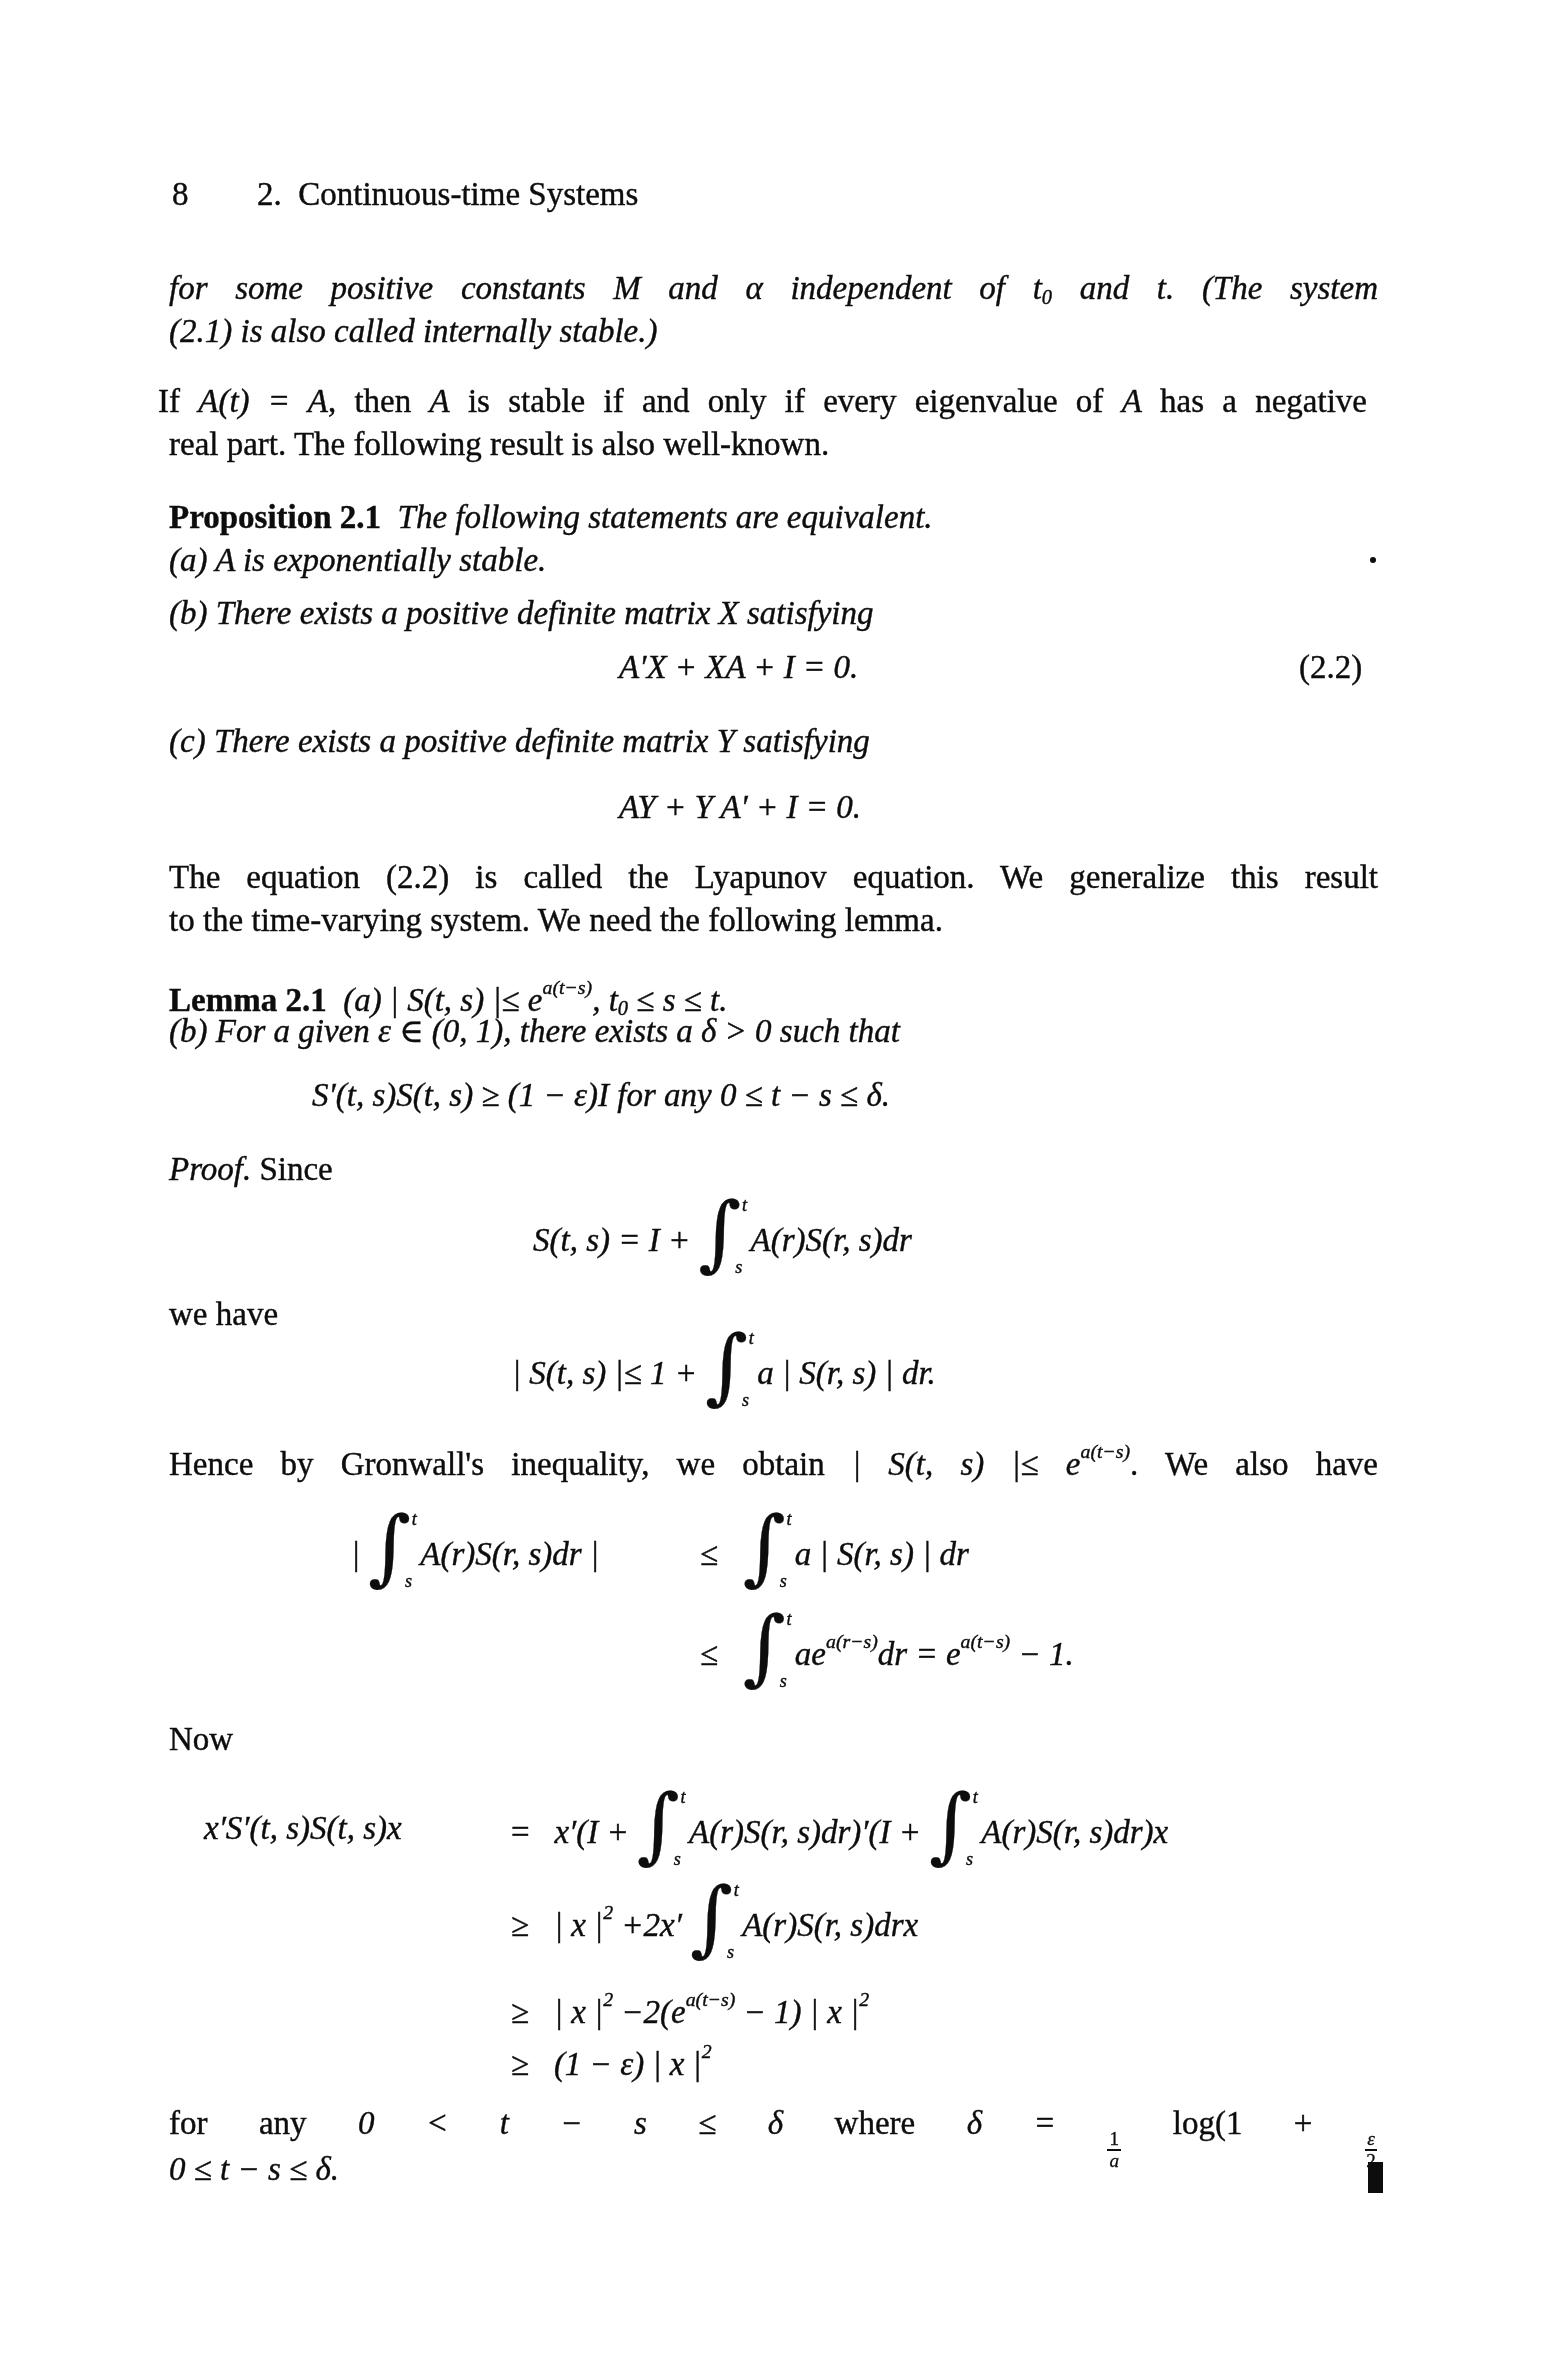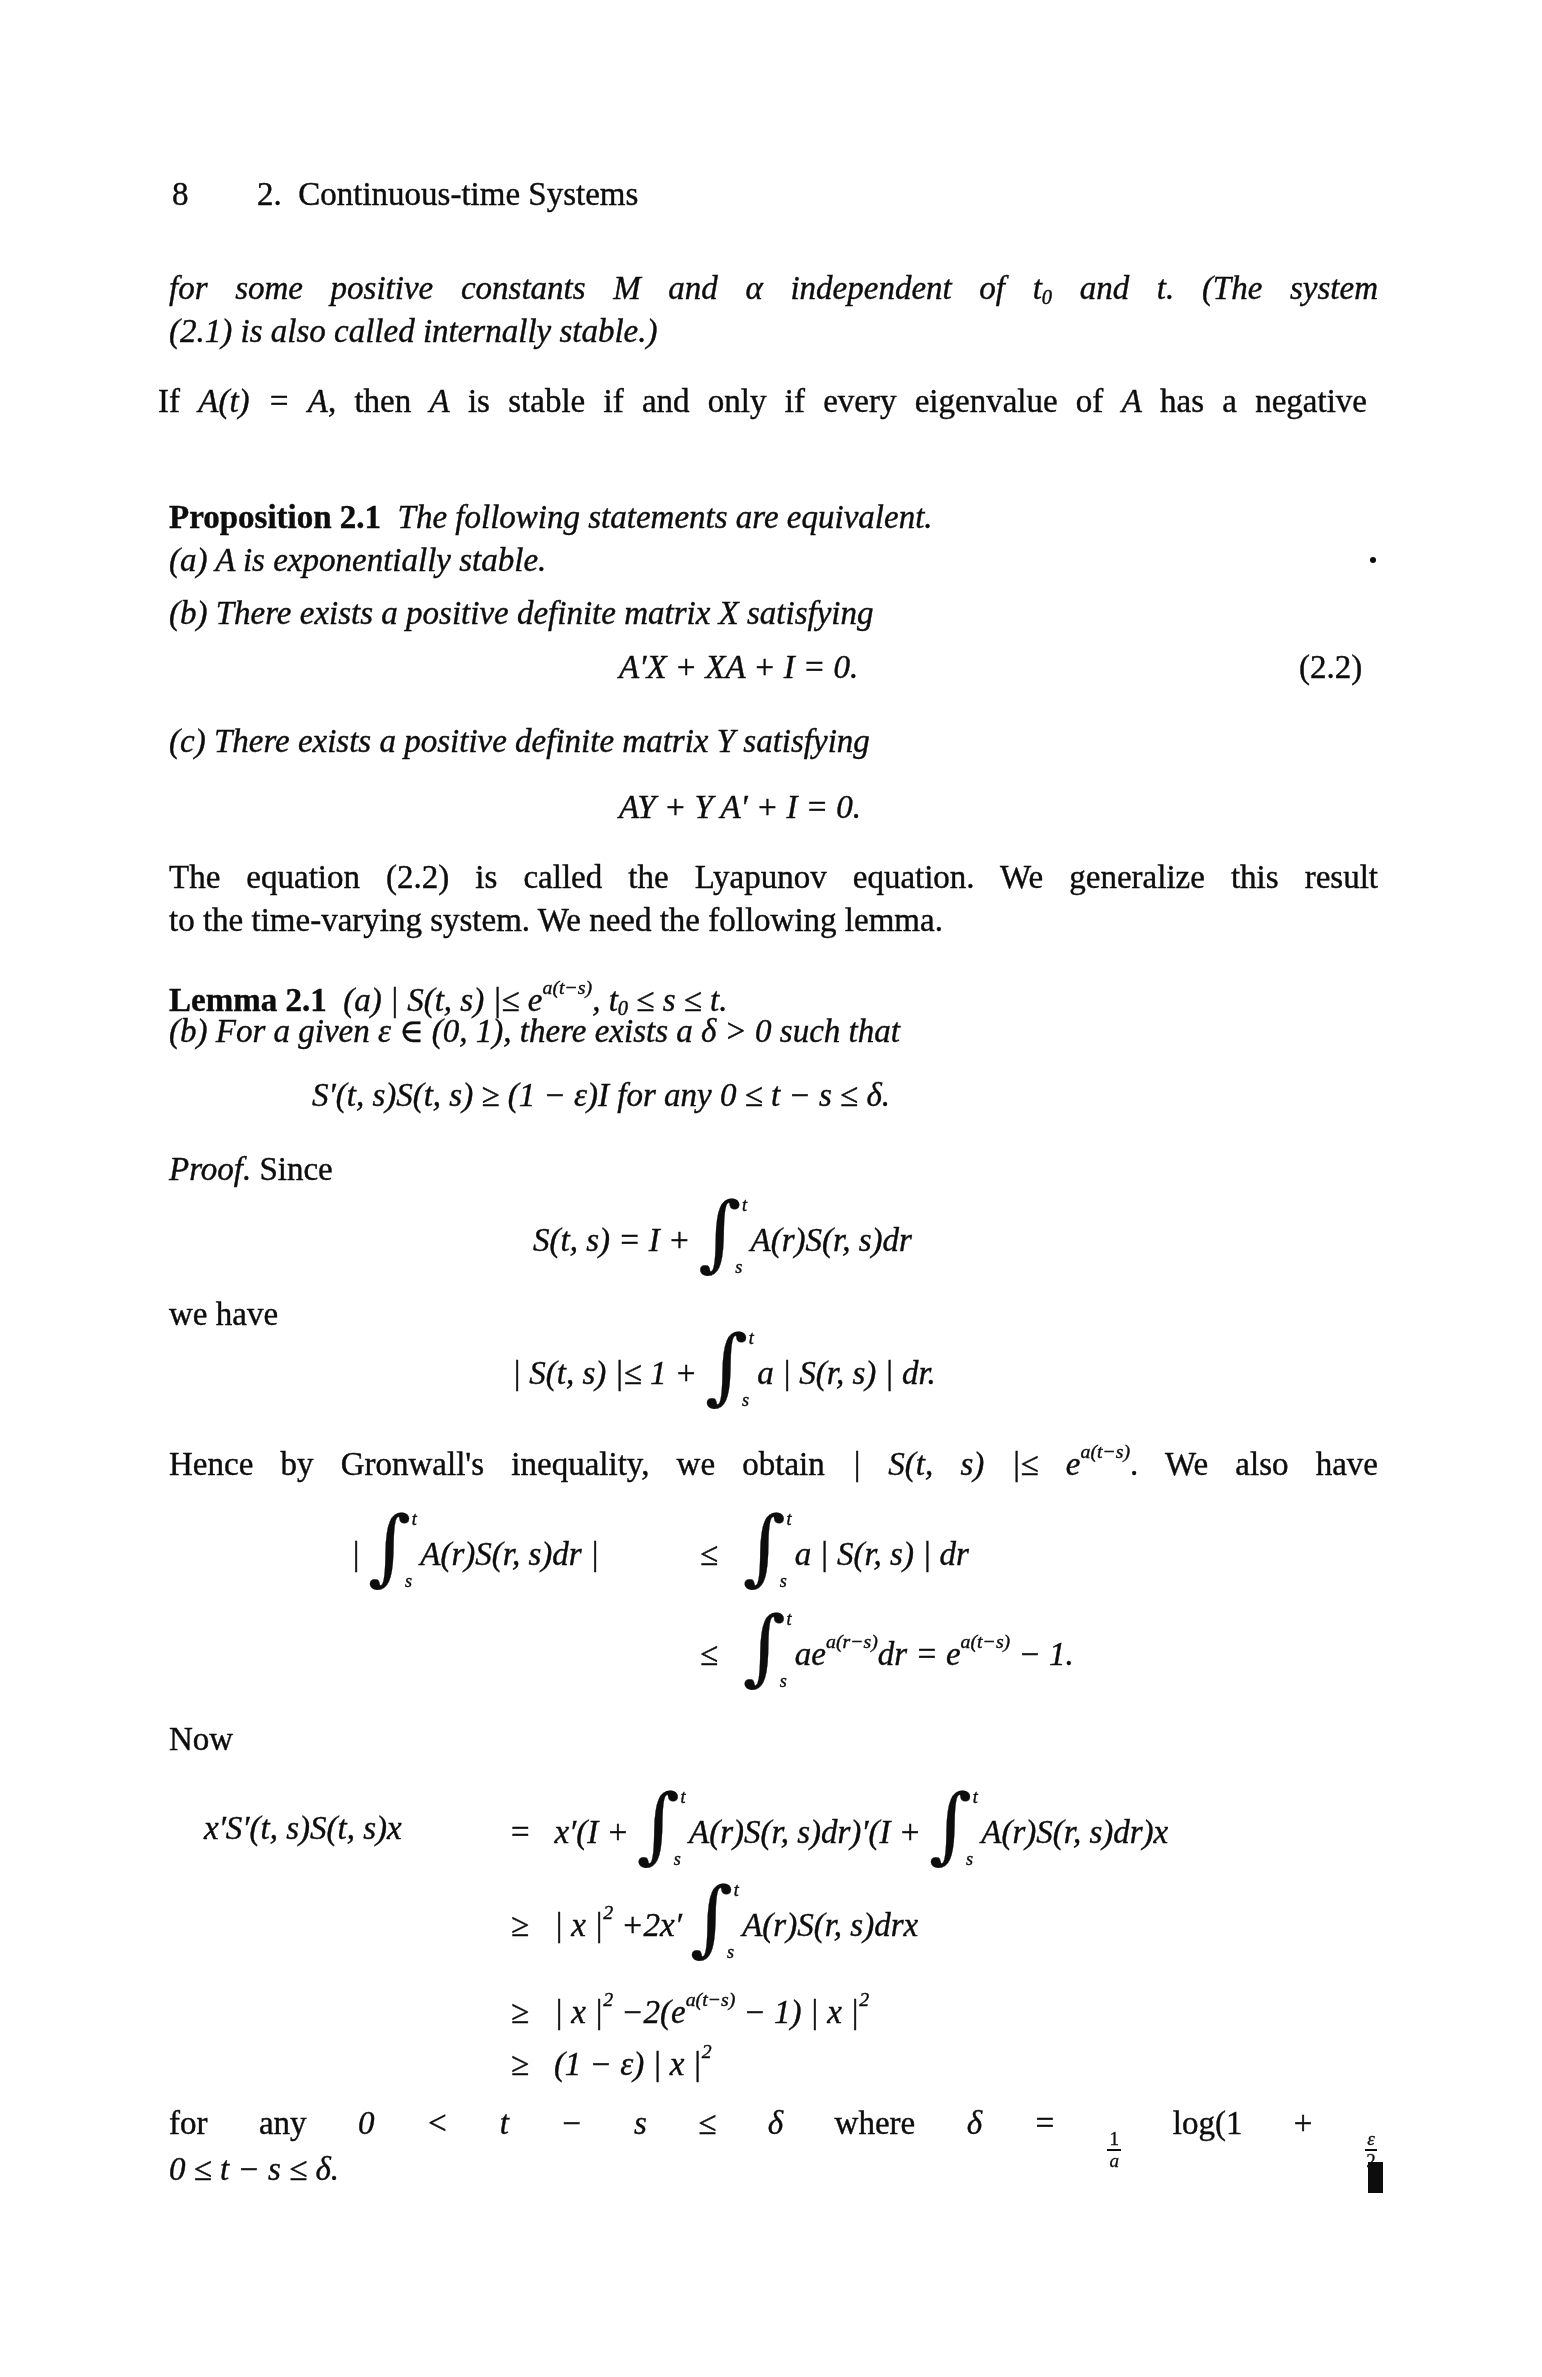--- a/index.html
+++ b/index.html
@@ -34,20 +34,21 @@
 
 <div class="page">
 
   <div class="line" style="left:172px;top:173px;">8</div>
   <div class="line" style="left:257px;top:173px;">2.  Continuous-time Systems</div>
 
   <div class="line jline" style="left:169px;top:267px;"><span class="i">for some positive constants M and α independent of t</span><span class="i sub">0</span><span class="i"> and t. (The system</span></div>
   <div class="line" style="left:169px;top:310px;"><span class="i">(2.1) is also called internally stable.)</span></div>
 
   <div class="line jline" style="left:158px;top:380px;"><span>If </span><span class="i">A(t) = A</span><span>, then </span><span class="i">A</span><span> is stable if and only if every eigenvalue of </span><span class="i">A</span><span> has a negative</span></div>
+  <div class="line" style="left:169px;top:423px;"><span>real part. The following result is also well-known.</span></div>
 
   <div class="line" style="left:169px;top:496px;"><span class="b">Proposition 2.1</span><span>  </span><span class="i">The following statements are equivalent.</span></div>
   <div class="line" style="left:169px;top:539px;"><span class="i">(a) A is exponentially stable.</span></div>
   <div class="artifact"></div>
   <div class="line" style="left:169px;top:592px;"><span class="i">(b) There exists a positive definite matrix X satisfying</span></div>
 
   <div class="line" style="left:619px;top:646px;text-align:center;"><span class="i">A′X + XA + I = 0.</span></div>
   <div class="line" style="left:1299px;top:646px;"><span>(2.2)</span></div>
 
   <div class="line" style="left:169px;top:720px;"><span class="i">(c) There exists a positive definite matrix Y satisfying</span></div>

